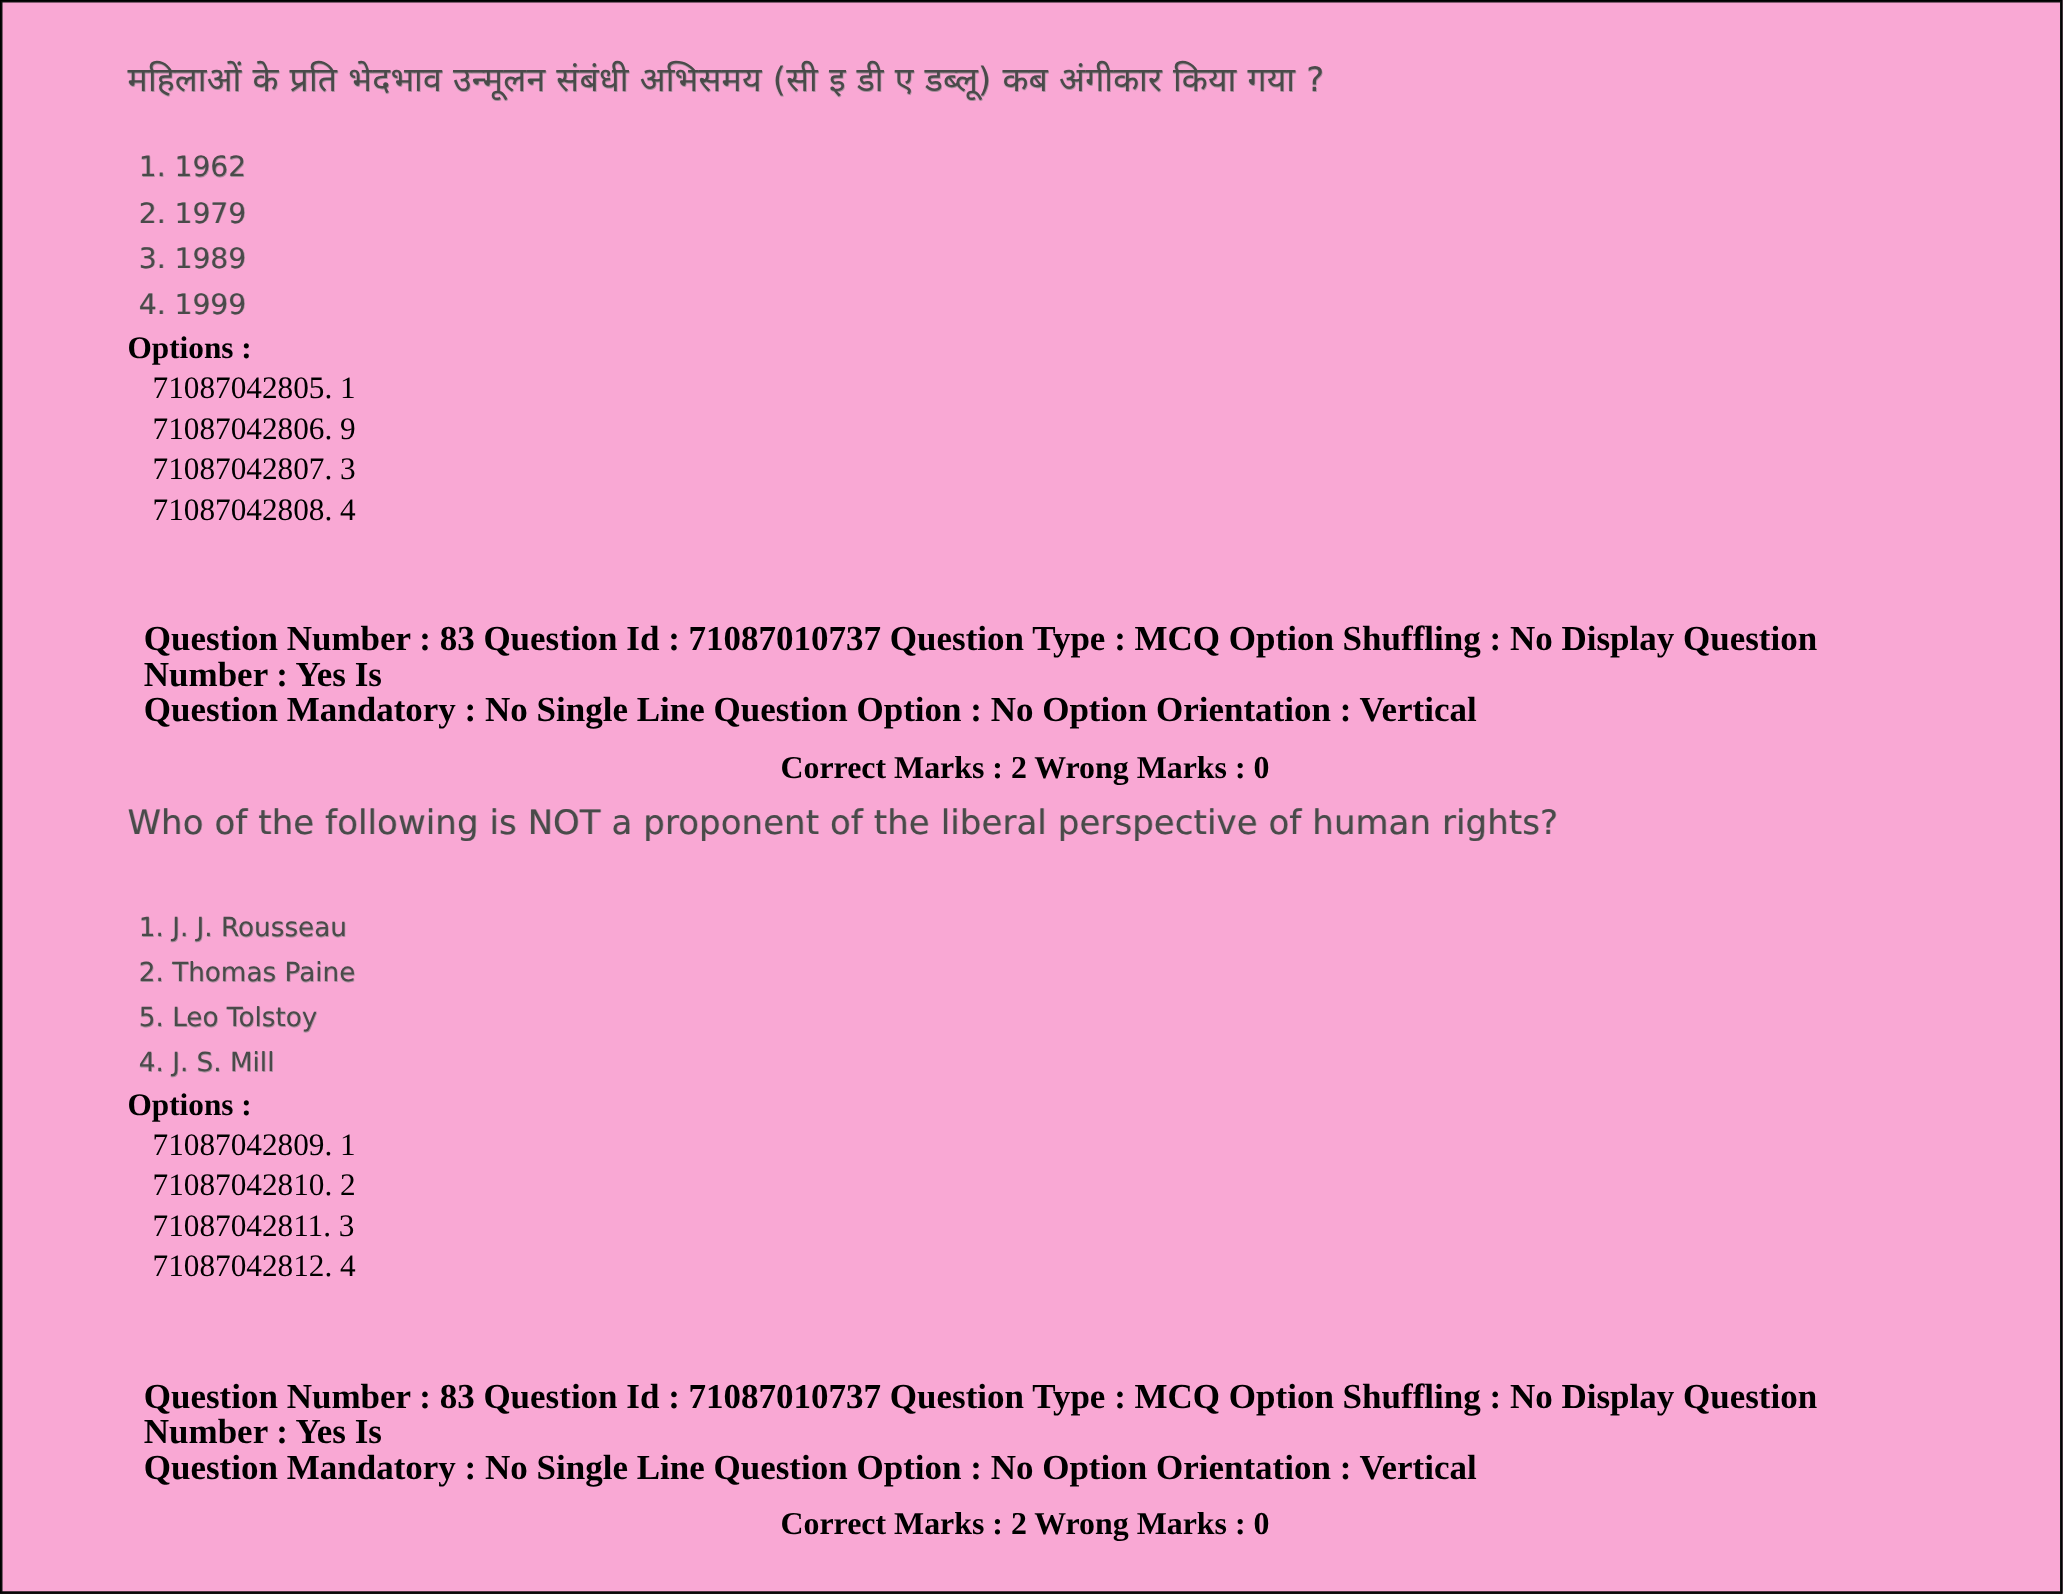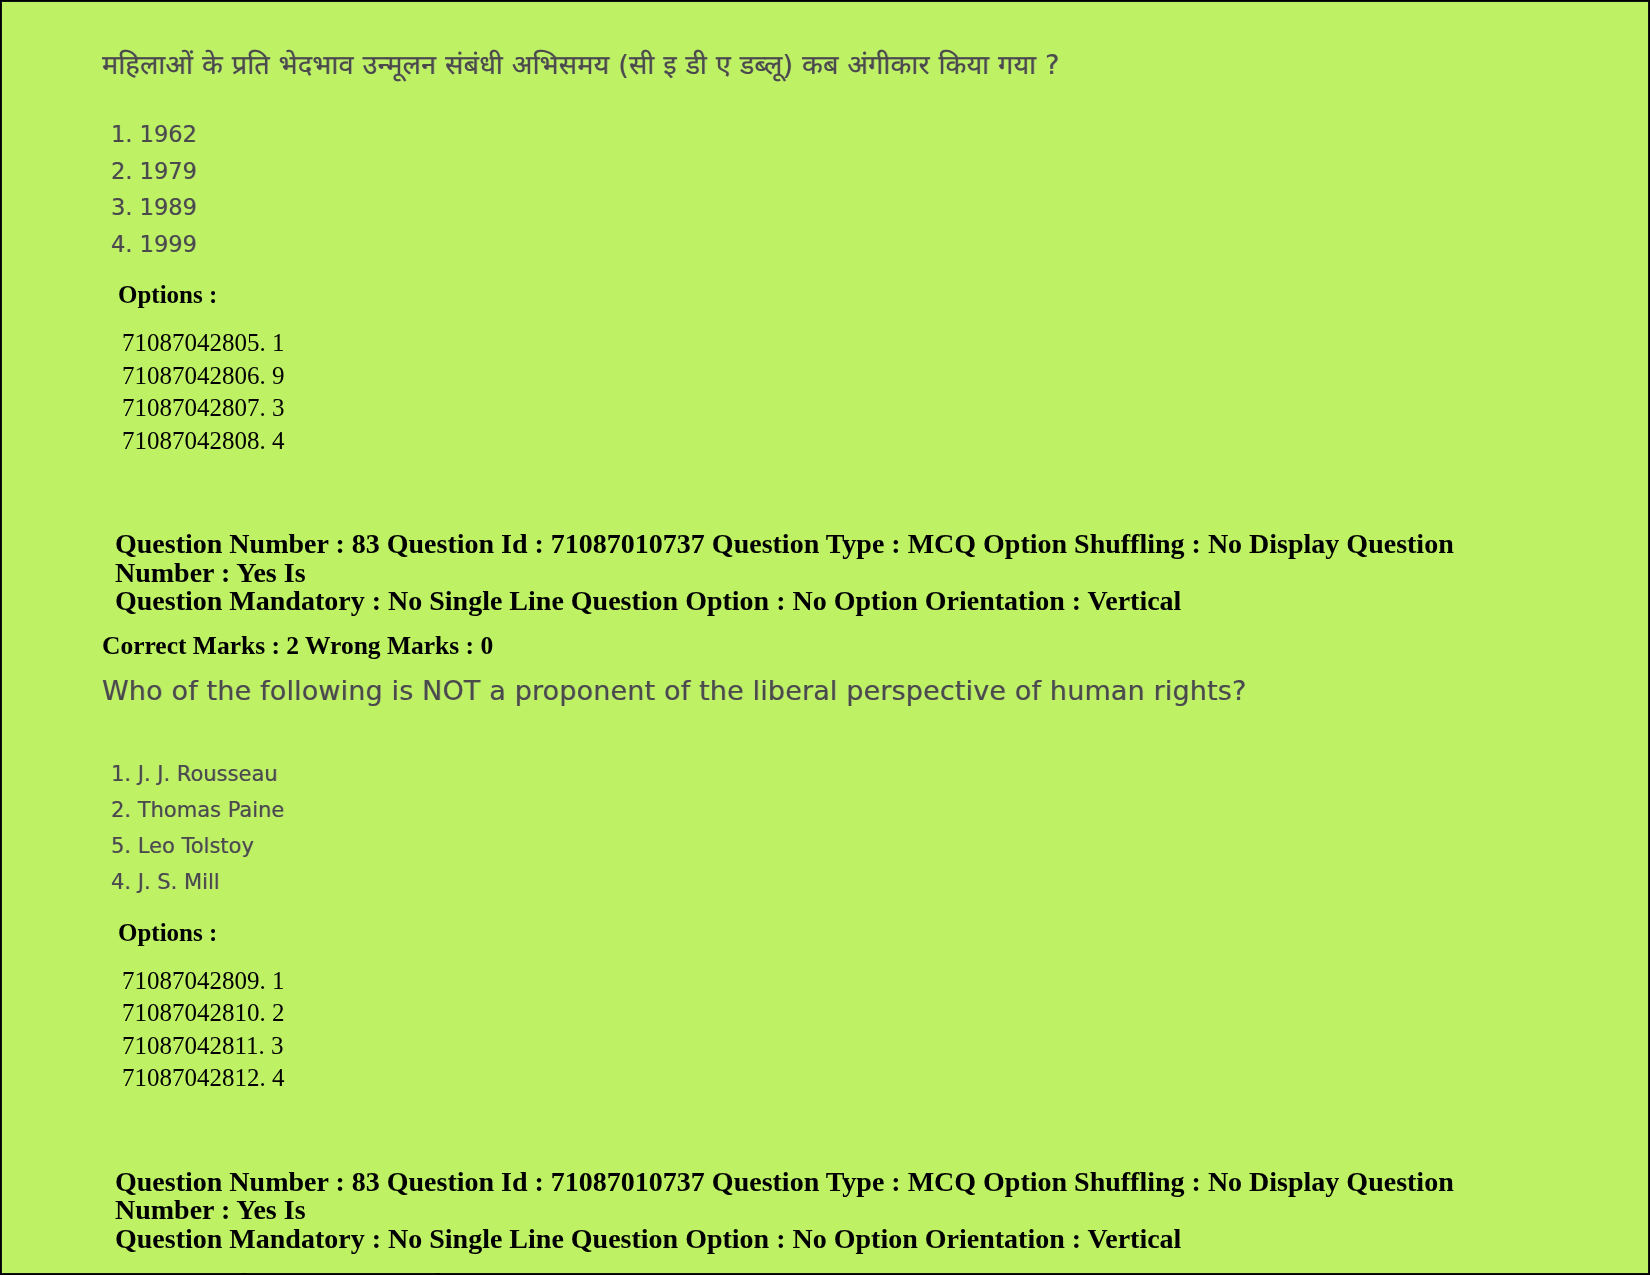--- a/index.html
+++ b/index.html
@@ -13,21 +13,21 @@
     height: 1275px;
     font-family: "Liberation Serif", "DejaVu Serif", serif;
     color: #000000;
     overflow: hidden;
   }
   .page {
     position: relative;
     width: 1650px;
     height: 1275px;
     box-sizing: border-box;
-    background: #bef264;
+    background: #f9a8d4;
     border-left: 2px solid #111;
     border-right: 2px solid #111;
     border-top: 2px solid #111;
     border-bottom: 2px solid #111;
   }
   .page::before {
     content: "";
     position: absolute;
     left: -2px; right: -2px; top: -2px; bottom: -2px;
     border: 1px solid #000;
@@ -75,21 +75,21 @@
   .choices.hindi-choices li {
     font-size: 22.5px;
     line-height: 36.5px;
   }
 
   
   .opt-head {
     font-weight: bold;
     font-size: 25px;
     line-height: 33px;
-    margin: 16px;
+    margin: 0;
   }
   .opt-list {
     list-style: none;
     margin: 0;
     padding: 0;
   }
   .opt-list li {
     font-size: 25px;
     line-height: 32.5px;
     white-space: nowrap;
@@ -102,20 +102,21 @@
     margin: 13px;
   }
   .meta-line {
     display: block;
   }
   .marks {
     font-weight: bold;
     font-size: 25.5px;
     line-height: 33px;
     margin: 0;
+    text-align: center;
   }
 
   .gap-sm { height: 14px; }
   .gap-md { height: 34px; }
   .gap-lg { height: 50px; }
   .gap-xl { height: 60px; }
 </style>
 </head>
 <body>
 

